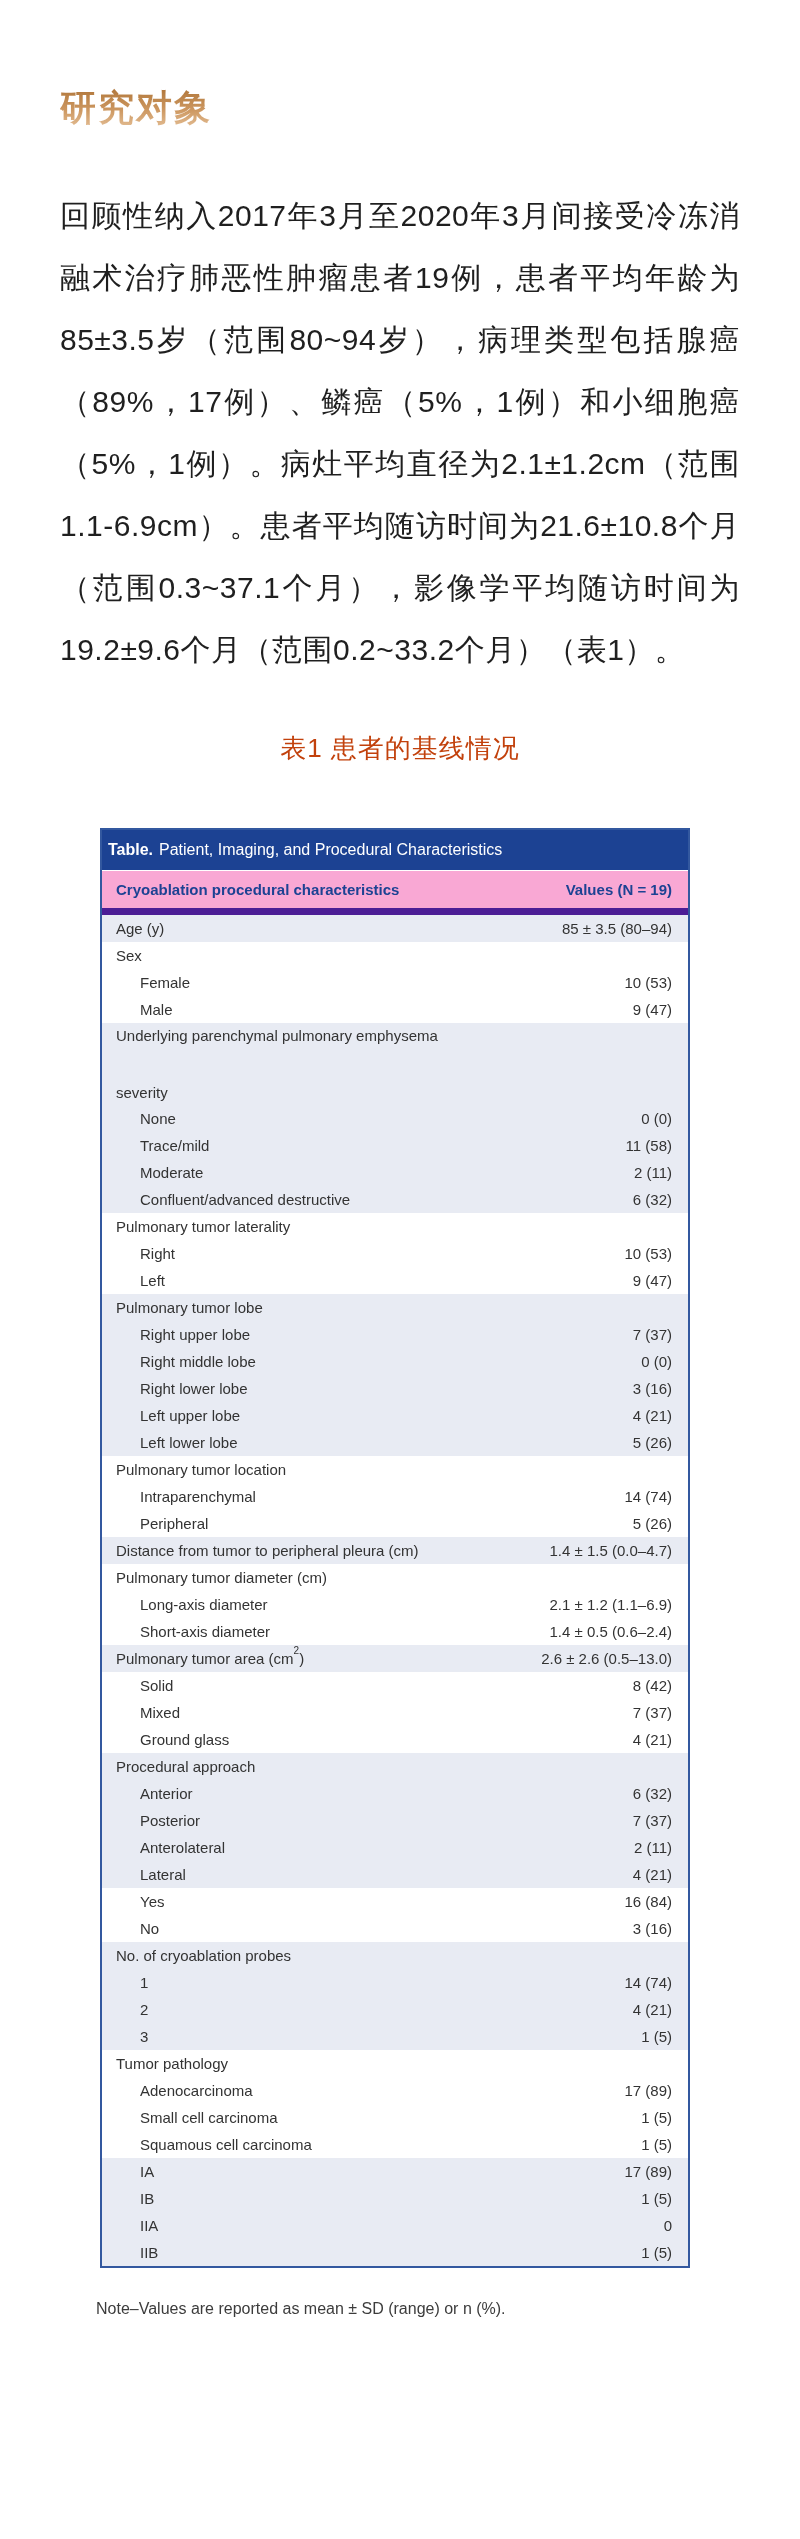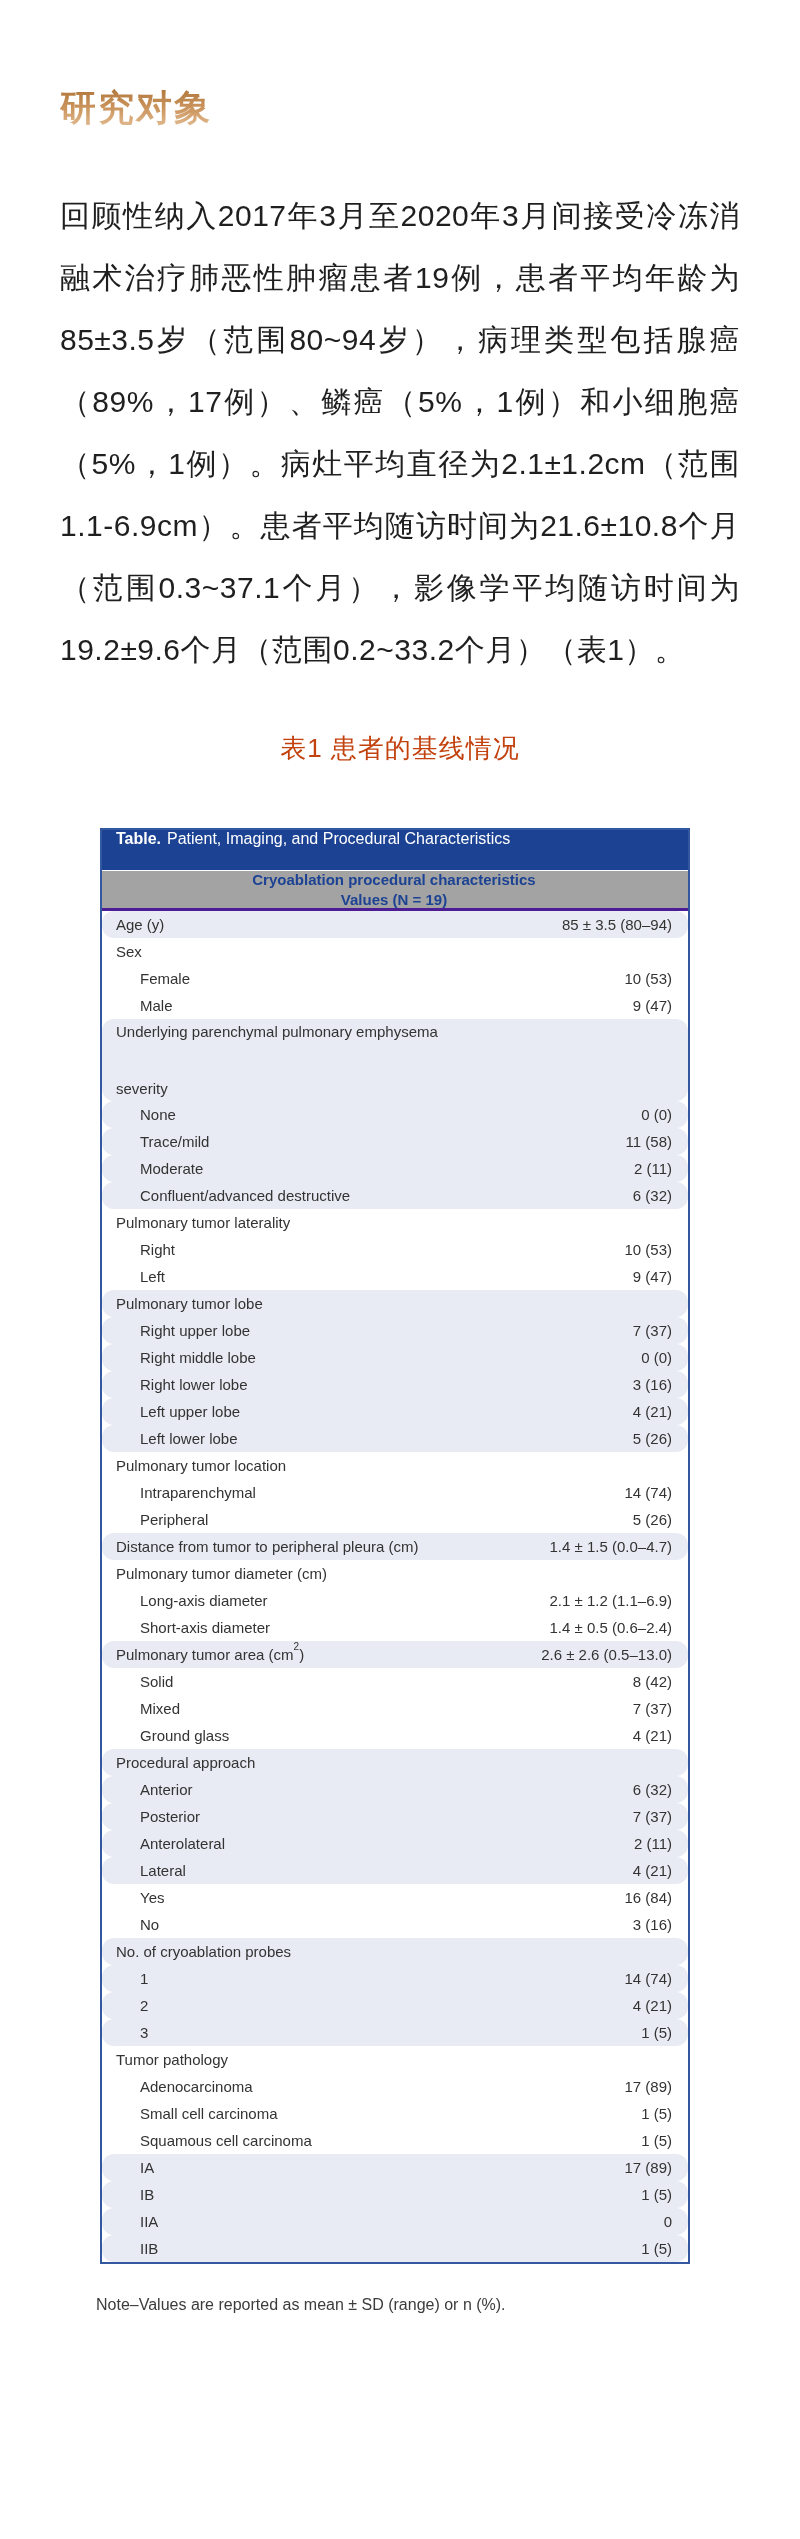--- a/index.html
+++ b/index.html
@@ -60,48 +60,47 @@
     margin-left: 40px; 
     border: 2px solid #33589f;
     box-sizing: border-box;
     background: #ffffff;
   }
   .tbl-titlebar {
     background: #1c4293;
     color: #ffffff;
     height: 40px;
     display: flex;
-    padding: 0 14px;
+    align-items: center;
+    padding: 0 6px;
     font-size: 16px;
     border-bottom: 1px solid #ffffff;
   }
   .tbl-titlebar .t-bold { font-weight: bold; margin-right: 6px; }
   .tbl-header {
     display: flex;
     align-items: center;
     justify-content: space-between;
     min-height: 37px;
     padding: 0 16px 0 14px;
     font-size: 15px;
     font-weight: bold;
     color: #1c4293;
-    border-bottom: 3px solid #4c1d95;
-    background: #a3a3a3;
-    flex-direction: column;
+    border-bottom: 7px solid #4c1d95;
+    background: #f9a8d4;
   }
   .tbl-row {
     display: flex;
     align-items: center;
     justify-content: space-between;
     min-height: 27px;
     padding: 0 16px 0 14px;
     font-size: 15px;
     color: #333333;
     background: #ffffff;
-    border-radius: 12px;
   }
   .tbl-row.shaded { background: #e8ebf3; }
   .cell-label {
     line-height: 21px;
     padding: 2px 8px 2px 0;
   }
   .cell-label.indent { padding-left: 24px; }
   .cell-label sup {
     font-size: 10px;
     line-height: 0;

